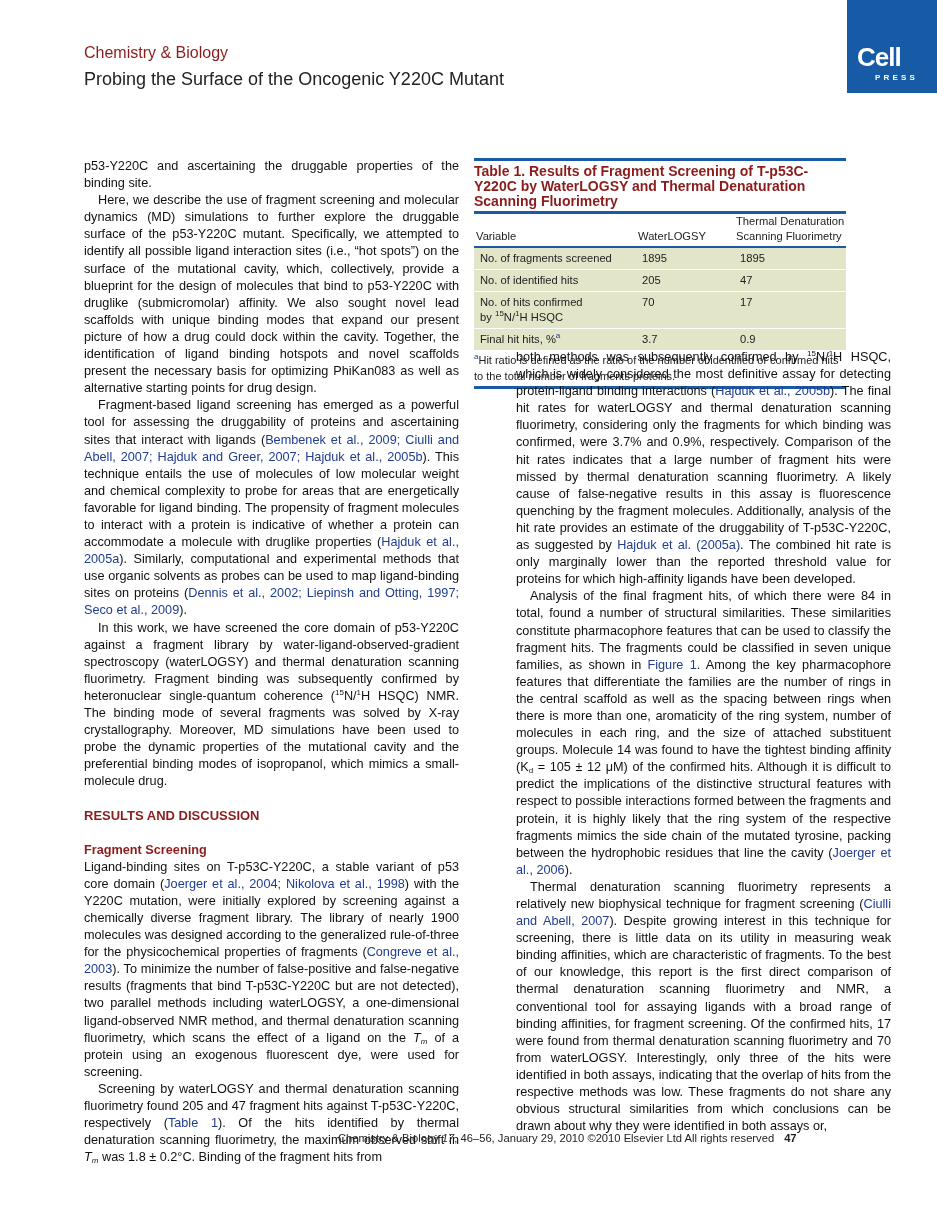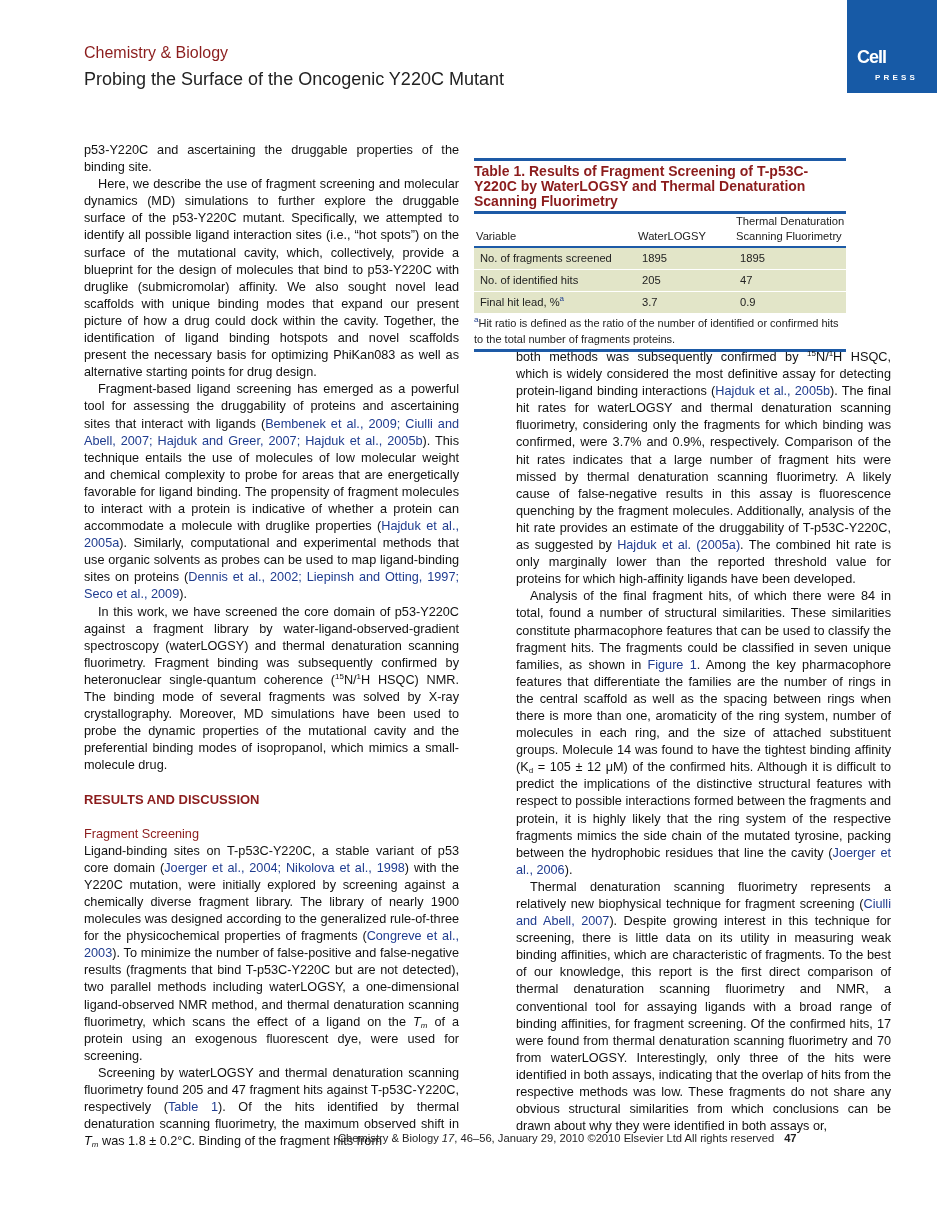--- a/index.html
+++ b/index.html
@@ -4,31 +4,31 @@
   <style>
     html, body { margin: 0; padding: 0; }
     body {
       width: 937px; height: 1217px; position: relative; overflow: hidden;
       background: #ffffff; color: #111111;
       font-family: "Liberation Sans", sans-serif;
     }
     .journal-name { position: absolute; left: 84px; top: 44px; font-size: 16px; color: #8b1c1c; }
     .running-title { position: absolute; left: 84px; top: 69px; font-size: 18px; color: #222; }
     .logo { position: absolute; left: 847px; top: 0; width: 90px; height: 93px; background: #175aa6; color: #fff; }
-    .logo .cell { position: absolute; left: 10px; top: 44px; font-size: 18px; font-weight: bold; letter-spacing: -1px; line-height: 26px; }
+    .logo .cell { position: absolute; left: 10px; top: 44px; font-size: 26px; font-weight: bold; letter-spacing: -1px; line-height: 26px; }
     .logo .press { position: absolute; left: 10px; top: 73px; font-size: 8px; font-weight: bold; letter-spacing: 3.2px; margin-left: 18px; }
 
-    .col { position: absolute; top: 142px; width: 375px; font-size: 12.7px; line-height: 17.1px; text-align: justify; }
+    .col { position: absolute; top: 158px; width: 375px; font-size: 12.7px; line-height: 17.1px; text-align: justify; }
     .col-left { left: 84px; }
     .col-right { left: 474px; top: 349px; margin-left: 42px; }
     .col p { margin: 0; }
     .col p.indent { text-indent: 14px; }
     .ref { color: #1f3c8f; }
     .head-major { color: #8b1c1c; font-weight: bold; font-size: 13px; margin: 17px 0 17px 0 !important; }
-    .head-minor { color: #8b1c1c; font-weight: normal; font-size: 12.7px; }
+    .head-minor { color: #8b1c1c; font-weight: bold; font-size: 12.7px; }
     sup { font-size: 8px; line-height: 0; vertical-align: 5px; }
     sub { font-size: 8px; line-height: 0; vertical-align: -2px; }
 
     .table-block { position: absolute; left: 474px; top: 158px; width: 372px; }
     .table-title { border-top: 3px solid #1d5aa6; border-bottom: 3px solid #1d5aa6; color: #8b1c1c; font-weight: bold; font-size: 14px; line-height: 15px; padding: 3px 0 2px 0; }
     table { width: 100%; border-collapse: collapse; font-size: 11.2px; }
     th { font-weight: normal; text-align: left; vertical-align: bottom; padding: 0 0 2px 2px; line-height: 15px; color: #222; }
     thead tr { border-bottom: 2px solid #1d5aa6; }
     td { background: #e2e5c8; padding: 3px 0 3px 6px; vertical-align: top; line-height: 15px; border-top: 1px solid #fff; color: #222; }
     .c1 { width: 160px; } .c2 { width: 96px; }
@@ -74,21 +74,26 @@
         <td>No. of fragments screened</td>
         <td>1895</td>
         <td>1895</td>
       </tr>
       <tr>
         <td>No. of identified hits</td>
         <td>205</td>
         <td>47</td>
       </tr>
       <tr>
-        <td><span>Final hit lead, %</span><sup>a</sup></td>
+        <td><span>No. of hits confirmed</span><br><span>by </span><sup style="color:#222">15</sup><span>N/</span><sup style="color:#222">1</sup><span>H HSQC</span></td>
+        <td>70</td>
+        <td>17</td>
+      </tr>
+      <tr>
+        <td><span>Final hit hits, %</span><sup>a</sup></td>
         <td>3.7</td>
         <td>0.9</td>
       </tr>
     </tbody>
   </table>
   <div class="footnote"><sup>a</sup><span>Hit ratio is defined as the ratio of the number of identified or confirmed hits to the total number of fragments proteins.</span></div>
 </div>
 
 <div class="col col-right">
   <p><span>both methods was subsequently confirmed by </span><sup>15</sup><span>N/</span><sup>1</sup><span>H HSQC, which is widely considered the most definitive assay for detecting protein-ligand binding interactions (</span><span class="ref">Hajduk et al., 2005b</span><span>). The final hit rates for waterLOGSY and thermal denaturation scanning fluorimetry, considering only the fragments for which binding was confirmed, were 3.7% and 0.9%, respectively. Comparison of the hit rates indicates that a large number of fragment hits were missed by thermal denaturation scanning fluorimetry. A likely cause of false-negative results in this assay is fluorescence quenching by the fragment molecules. Additionally, analysis of the hit rate provides an estimate of the druggability of T-p53C-Y220C, as suggested by </span><span class="ref">Hajduk et al. (2005a)</span><span>. The combined hit rate is only marginally lower than the reported threshold value for proteins for which high-affinity ligands have been developed.</span></p>

